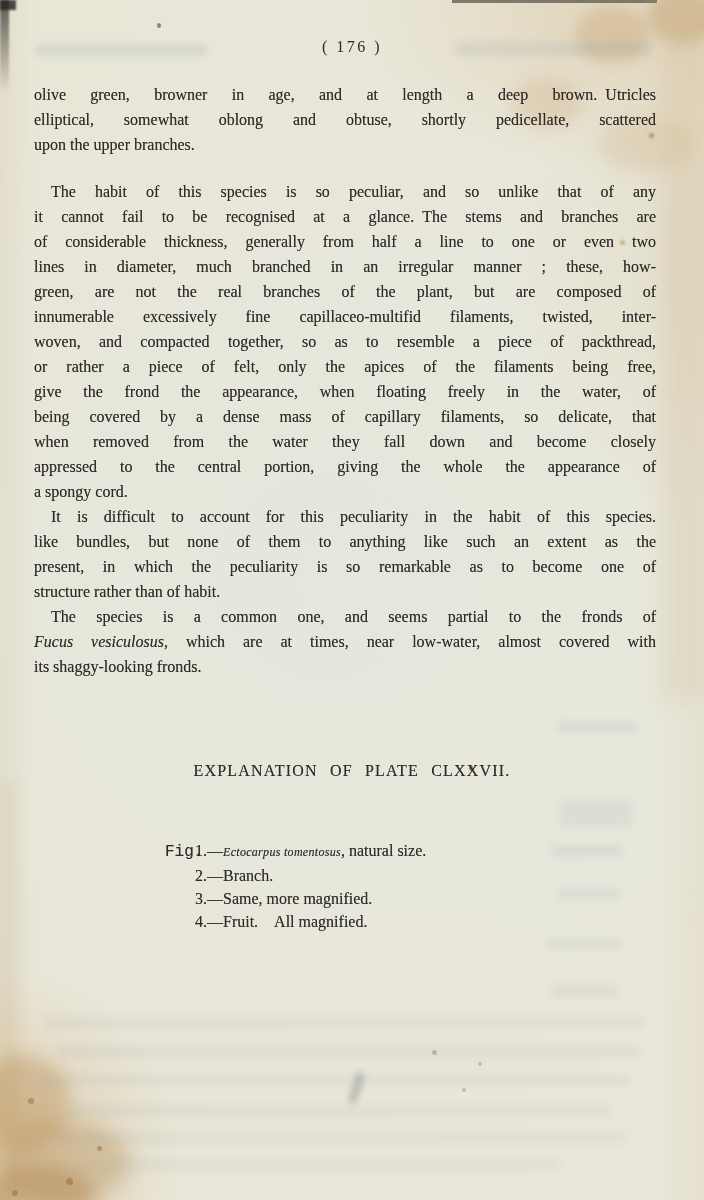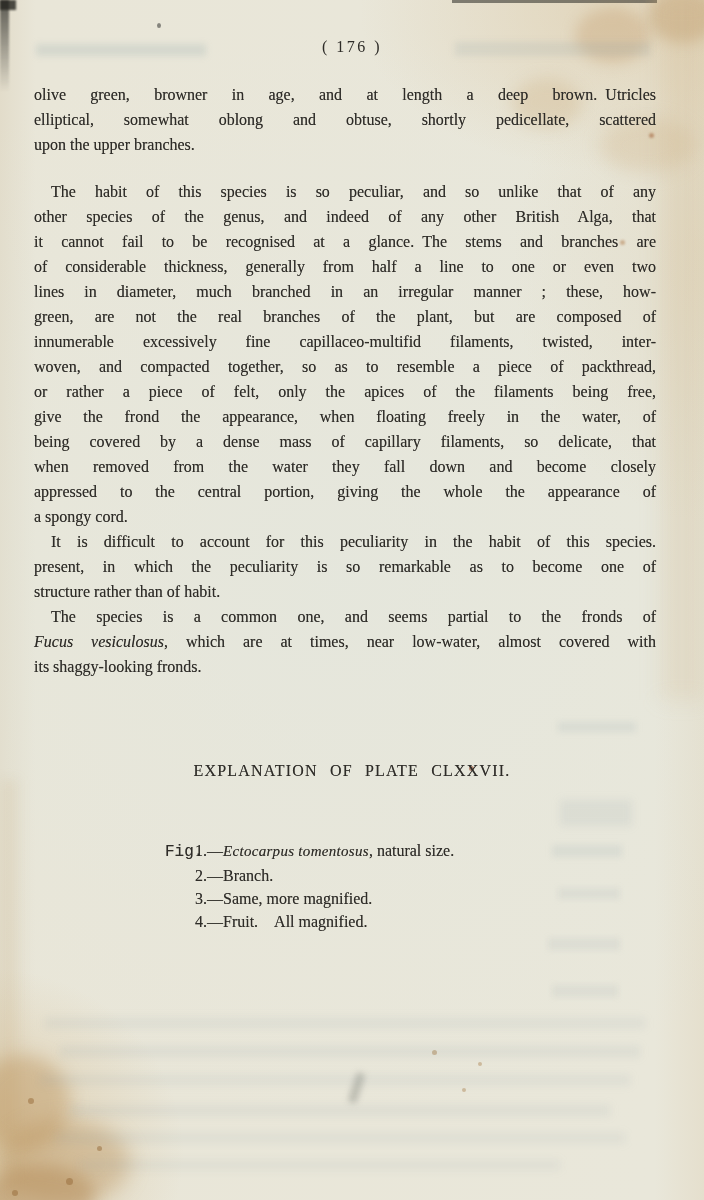--- a/index.html
+++ b/index.html
@@ -33,21 +33,21 @@
     position:absolute;left:0;top:761px;width:704px;text-align:center;
     font-size:16px;line-height:20px;letter-spacing:1.2px;word-spacing:7px;
     text-shadow:0 0 0.4px rgba(46,44,40,0.55);
   }
   .figure-list{
     position:absolute;left:165px;top:839px;
     text-shadow:0 0 0.4px rgba(46,44,40,0.5);
   }
   .fig-line{font-size:16px;line-height:23px;}
   .fig-label{display:inline-block;width:30px;font-family:Liberation Mono, monospace;}
-  .fig-text i{font-size:15px;letter-spacing:0.3px;}
+  .fig-text i{font-size:12px;letter-spacing:0.3px;}
   
   .blob{position:absolute;border-radius:50%;pointer-events:none;}
   .rect{position:absolute;pointer-events:none;}
 </style>
 </head>
 <body>
 
 <div class="page">
 
   <div>
@@ -100,36 +100,36 @@
   <div class="page-number">( 176 )</div>
 
   <div class="body-text">
       <div class="para" style="margin-bottom: 22px;">
         <div class="line just">olive green, browner in age, and at length a deep brown. Utricles</div>
         <div class="line just">elliptical, somewhat oblong and obtuse, shortly pedicellate, scattered</div>
         <div class="line">upon the upper branches.</div>
       </div>
       <div class="para">
         <div class="line just first-indent">The habit of this species is so peculiar, and so unlike that of any</div>
-        <div class="line just">other species of the genus, and indeed of any other British Alga, that</div>
         <div class="line just">it cannot fail to be recognised at a glance. The stems and branches are</div>
         <div class="line just">of considerable thickness, generally from half a line to one or even two</div>
         <div class="line just">lines in diameter, much branched in an irregular manner ; these, how-</div>
         <div class="line just">green, are not the real branches of the plant, but are composed of</div>
         <div class="line just">innumerable excessively fine capillaceo-multifid filaments, twisted, inter-</div>
         <div class="line just">woven, and compacted together, so as to resemble a piece of packthread,</div>
         <div class="line just">or rather a piece of felt, only the apices of the filaments being free,</div>
         <div class="line just">give the frond the appearance, when floating freely in the water, of</div>
         <div class="line just">being covered by a dense mass of capillary filaments, so delicate, that</div>
         <div class="line just">when removed from the water they fall down and become closely</div>
         <div class="line just">appressed to the central portion, giving the whole the appearance of</div>
         <div class="line">a spongy cord.</div>
       </div>
       <div class="para">
         <div class="line just first-indent">It is difficult to account for this peculiarity in the habit of this species.</div>
+        <div class="line just">like bundles, but none of them to anything like such an extent as the</div>
         <div class="line just">present, in which the peculiarity is so remarkable as to become one of</div>
         <div class="line">structure rather than of habit.</div>
       </div>
       <div class="para">
         <div class="line just first-indent">The species is a common one, and seems partial to the fronds of</div>
         <div class="line just"><i>Fucus vesiculosus</i>, which are at times, near low-water, almost covered with</div>
         <div class="line">its shaggy-looking fronds.</div>
       </div>
     </div>
 

